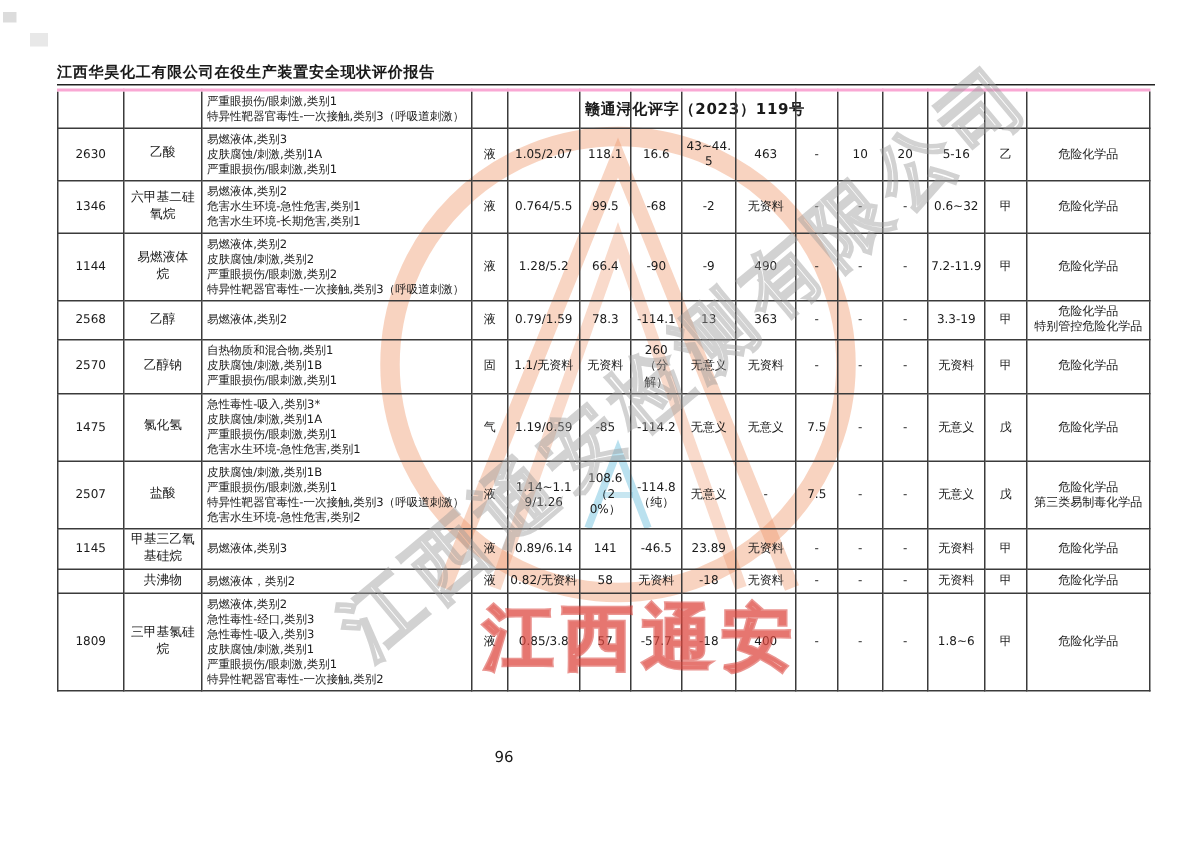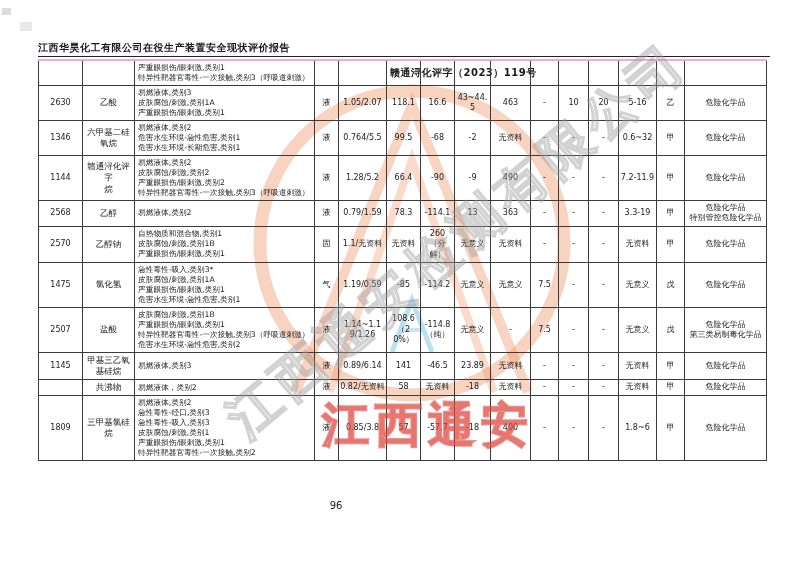--- a/index.html
+++ b/index.html
@@ -127,21 +127,21 @@
           <td class="c-ignition">无资料</td>
           <td class="c-c10">-</td>
           <td class="c-c11">-</td>
           <td class="c-c12">-</td>
           <td class="c-explosive">0.6~32</td>
           <td class="c-fire">甲</td>
           <td class="c-remark">危险化学品</td>
         </tr>
         <tr>
           <td class="c-un">1144</td>
-          <td class="c-name">赣通浔化评字
+          <td class="c-name">易燃液体
 烷</td>
           <td class="c-hazard">易燃液体,类别2
 皮肤腐蚀/刺激,类别2
 严重眼损伤/眼刺激,类别2
 特异性靶器官毒性-一次接触,类别3（呼吸道刺激）</td>
           <td class="c-state">液</td>
           <td class="c-density">1.28/5.2</td>
           <td class="c-boiling">66.4</td>
           <td class="c-melting">-90</td>
           <td class="c-flash">-9</td>

